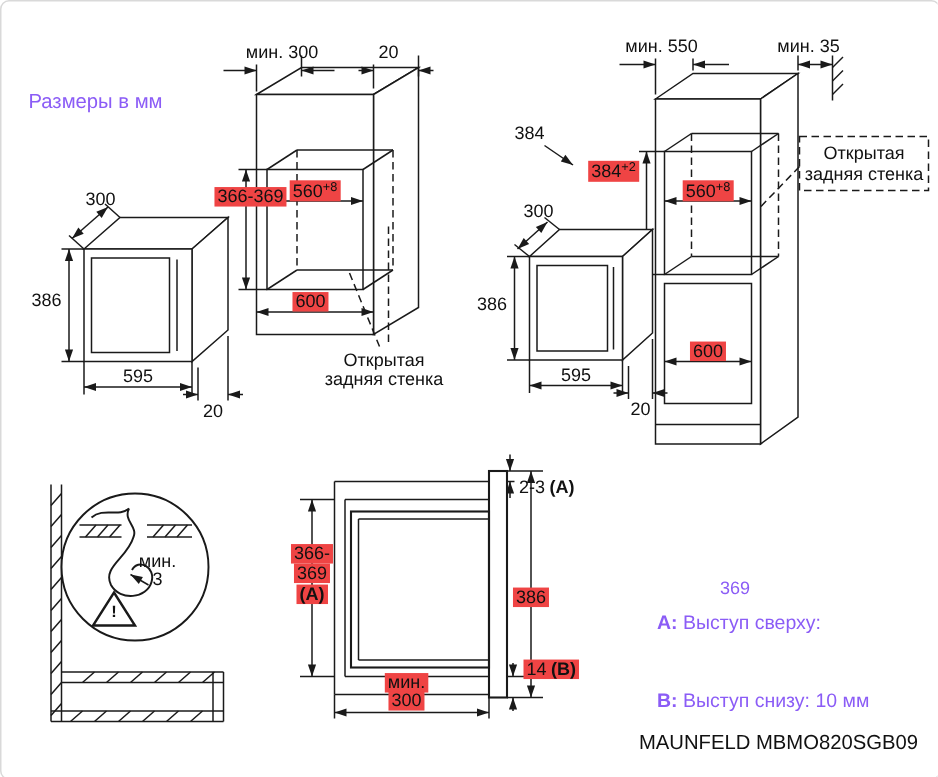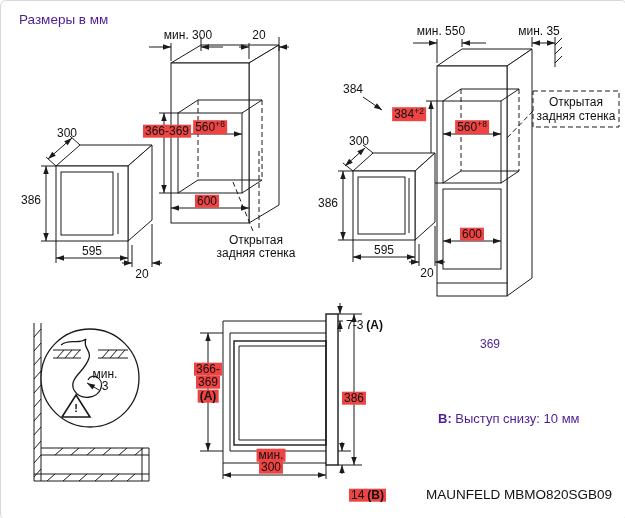--- a/index.html
+++ b/index.html
@@ -1,21 +1,21 @@
 <!DOCTYPE html>
 <html><head>
 <meta charset="utf-8">
 <style>
   html,body{margin:0;padding:0;background:#fff;}
   .stage{position:relative;width:625px;height:518px;background:#fff;border:1px solid #d9d9d9;border-radius:6px;
          font-family:"Liberation Sans",sans-serif;color:#111;overflow:hidden;}
   .stage svg{position:absolute;left:0;top:0;}
   .lbl{position:absolute;transform:translate(-50%,-50%);font-size:12px;line-height:1.05;white-space:nowrap;color:#111;}
   .lbl-l{transform:translate(0,-50%);}
-  .lbl-tl{position:absolute;font-size:12px;line-height:1.1;white-space:nowrap;color:#4c1d95;}
+  .lbl-tl{position:absolute;font-size:12px;line-height:1.1;white-space:nowrap;color:#8b5cf6;margin-top:48px;}
   .bg{background:#ef4444;padding:0 2px;}
   .b{font-weight:bold;}
   .gap{margin-left:3px;}
   sup{font-size:8.5px;vertical-align:4px;}
   .title{font-size:13.5px;}
   .note13{font-size:13px;}
   .model{position:absolute;right:14px;top:486px;font-size:13.5px;}
   .warn{font-weight:bold;font-size:11px;}
 </style>
 </head>
@@ -264,27 +264,28 @@
 
 <span class="lbl" style="left:358px;top:140px">300</span>
 <span class="lbl" style="left:327px;top:202px">386</span>
 <span class="lbl" style="left:383px;top:249px">595</span>
 <span class="lbl" style="left:426px;top:272px">20</span>
 
 <span class="lbl" style="left:104px;top:373px">мин.</span>
 <span class="lbl" style="left:104px;top:385px">3</span>
 <span class="lbl warn" style="left:75px;top:408px">!</span>
 
-<span class="lbl lbl-l" style="left:345px;top:324px"><span>7-3</span><span class="b gap">(A)</span></span>
+<span class="lbl lbl-l" style="left:345px;top:324px"><span>2-3</span><span class="b gap">(A)</span></span>
 <span class="lbl bg" style="left:207px;top:368px">366-</span>
 <span class="lbl bg" style="left:207px;top:381px">369</span>
 <span class="lbl bg b" style="left:207px;top:395px">(A)</span>
 <span class="lbl bg" style="left:353px;top:397px">386</span>
 <span class="lbl bg" style="left:270px;top:454px">мин.</span>
 <span class="lbl bg" style="left:270px;top:466px">300</span>
-<span class="lbl lbl-l bg" style="left:348px;top:494px"><span>14</span><span class="b gap">(B)</span></span>
+<span class="lbl lbl-l bg" style="left:348px;top:445px"><span>14</span><span class="b gap">(B)</span></span>
 
 <span class="lbl-tl" style="left:479px;top:337px">369</span>
+<span class="lbl-tl note13" style="left:437px;top:359px"><span class="b">A:</span> <span>Выступ сверху:</span></span>
 <span class="lbl-tl note13" style="left:437px;top:411px"><span class="b">B:</span> <span>Выступ снизу: 10 мм</span></span>
 
 <span class="model">MAUNFELD MBMO820SGB09</span>
 
 </div>
 
 </body></html>

